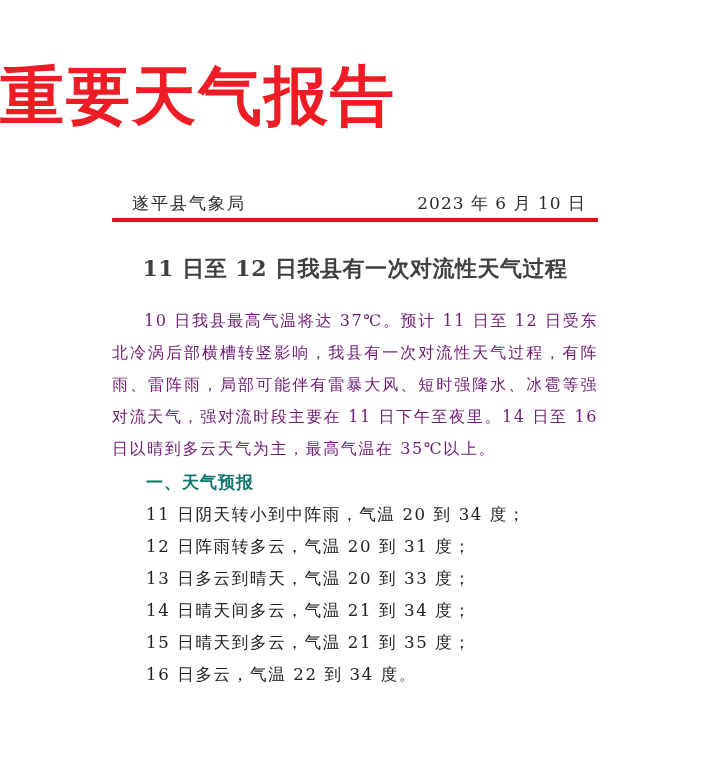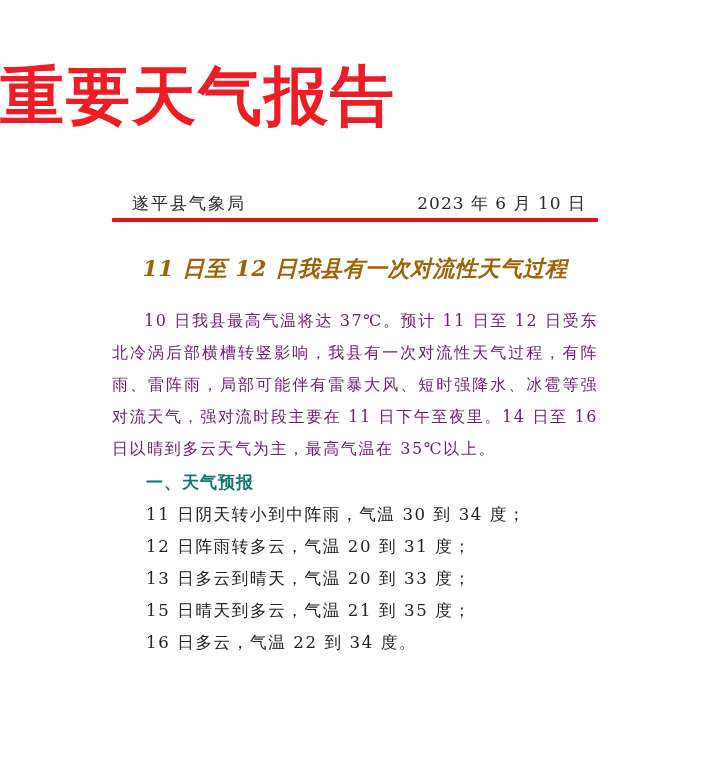--- a/index.html
+++ b/index.html
@@ -52,25 +52,24 @@
       box-shadow: 0 0 1px #f07078;
     }
     .doc-heading {
       position: absolute;
       top: 252px;
       left: 0;
       width: 710px;
       text-align: center;
       font-size: 22px;
       font-weight: bold;
-      color: #a16207;
+      color: #404040;
       line-height: 32px;
       letter-spacing: 0.5px;
       white-space: nowrap;
-      font-style: italic;
     }
     .body-para {
       position: absolute;
       top: 305px;
       left: 112px;
       width: 486px;
       font-size: 16px;
       line-height: 32px;
       color: #701a75;
       text-align: justify;
@@ -117,19 +116,20 @@
 
   <div class="red-rule"></div>
 
   <div class="doc-heading">11 日至 12 日我县有一次对流性天气过程</div>
 
   <p class="body-para" style="margin:0;">10 日我县最高气温将达 37℃。预计 11 日至 12 日受东北冷涡后部横槽转竖影响，我县有一次对流性天气过程，有阵雨、雷阵雨，局部可能伴有雷暴大风、短时强降水、冰雹等强对流天气，强对流时段主要在 11 日下午至夜里。14 日至 16 日以晴到多云天气为主，最高气温在 35℃以上。</p>
 
   <div class="section-heading">一、天气预报</div>
 
   <ul class="forecast-list">
-    <li class="forecast-item">11 日阴天转小到中阵雨，气温 30 到 34 度；</li>
+    <li class="forecast-item">11 日阴天转小到中阵雨，气温 20 到 34 度；</li>
     <li class="forecast-item">12 日阵雨转多云，气温 20 到 31 度；</li>
     <li class="forecast-item">13 日多云到晴天，气温 20 到 33 度；</li>
+    <li class="forecast-item">14 日晴天间多云，气温 21 到 34 度；</li>
     <li class="forecast-item">15 日晴天到多云，气温 21 到 35 度；</li>
     <li class="forecast-item">16 日多云，气温 22 到 34 度。</li>
   </ul>
 </div>
 
 </body></html>

